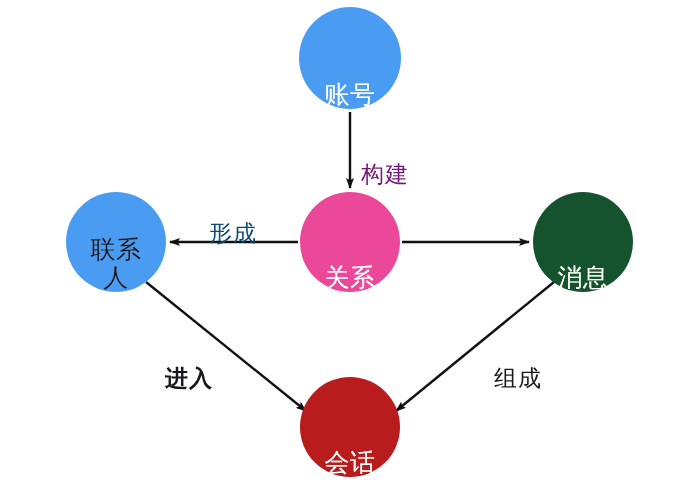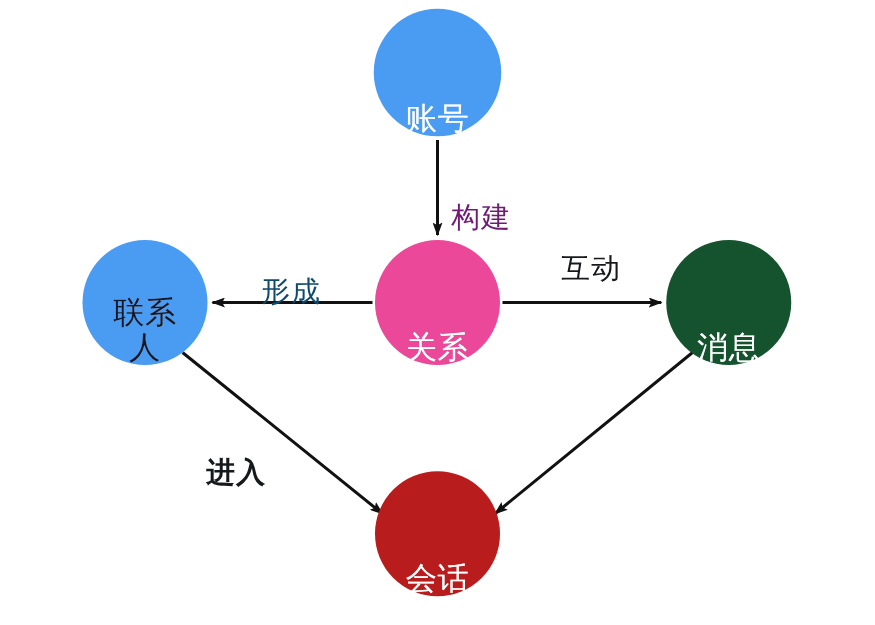--- a/index.html
+++ b/index.html
@@ -97,18 +97,18 @@
   </div>
 
   <div class="node" style="left: 300px; top: 377px; width: 100px; height: 100px; background-color: #b91c1c; color: rgb(255, 255, 255);">
     <span class="node-label">会话</span>
   </div>
 
   <div class="edge-label" style="left: 385px; top: 152px; color: #701a75; margin-top: 22px;">构建</div>
 
   <div class="edge-label" style="left: 233px; top: 233px; color: #0c4a6e;">形成</div>
 
-  <div class="edge-label" style="left: 473px; top: 215px; color: rgb(22, 24, 28);">互动</div>
 
   <div class="edge-label" style="left: 189px; top: 378px; color: rgb(22, 24, 28); font-weight: bold;">进入</div>
 
+  <div class="edge-label" style="left: 518px; top: 378px; color: rgb(22, 24, 28);">组成</div>
 
 </div>
 
 </body></html>

